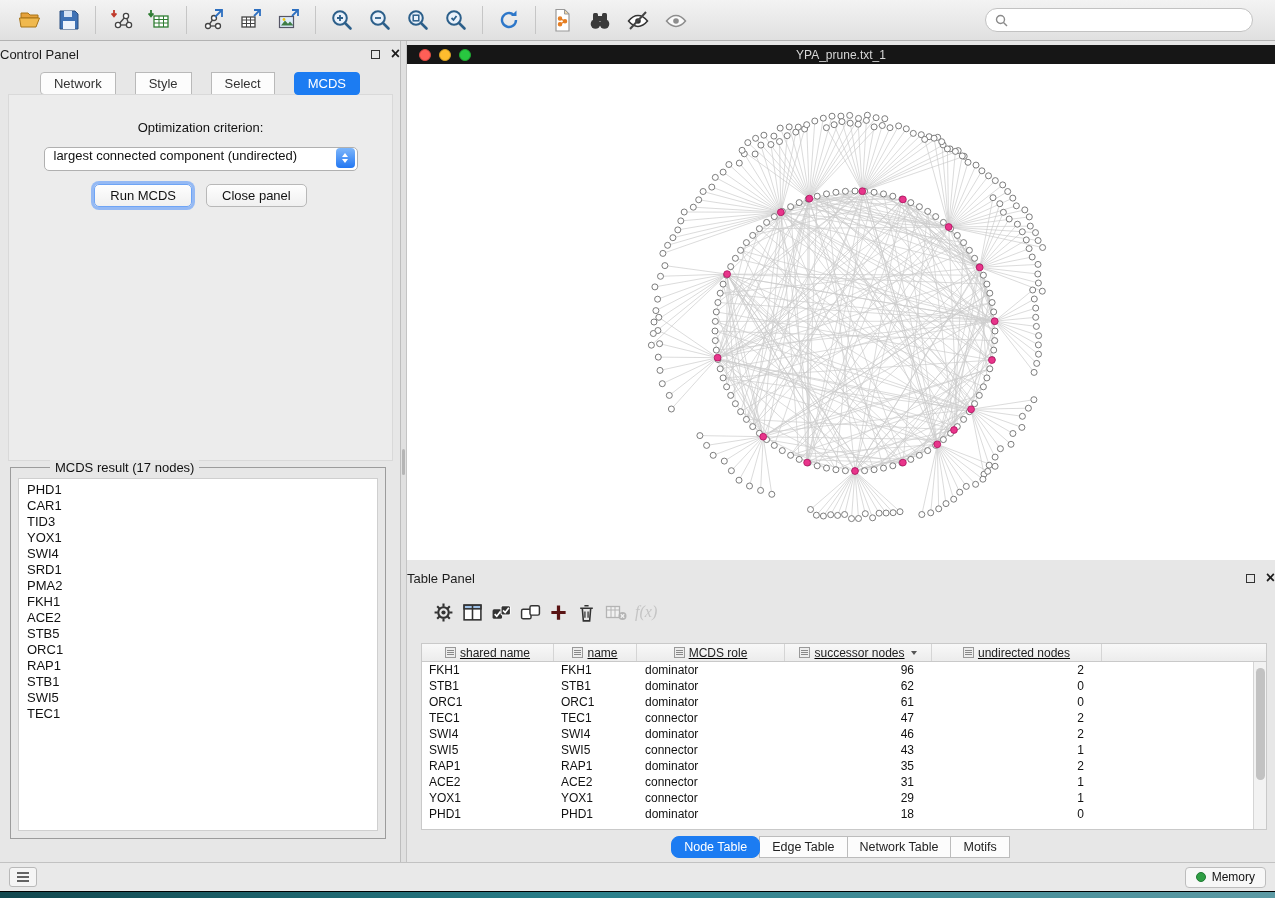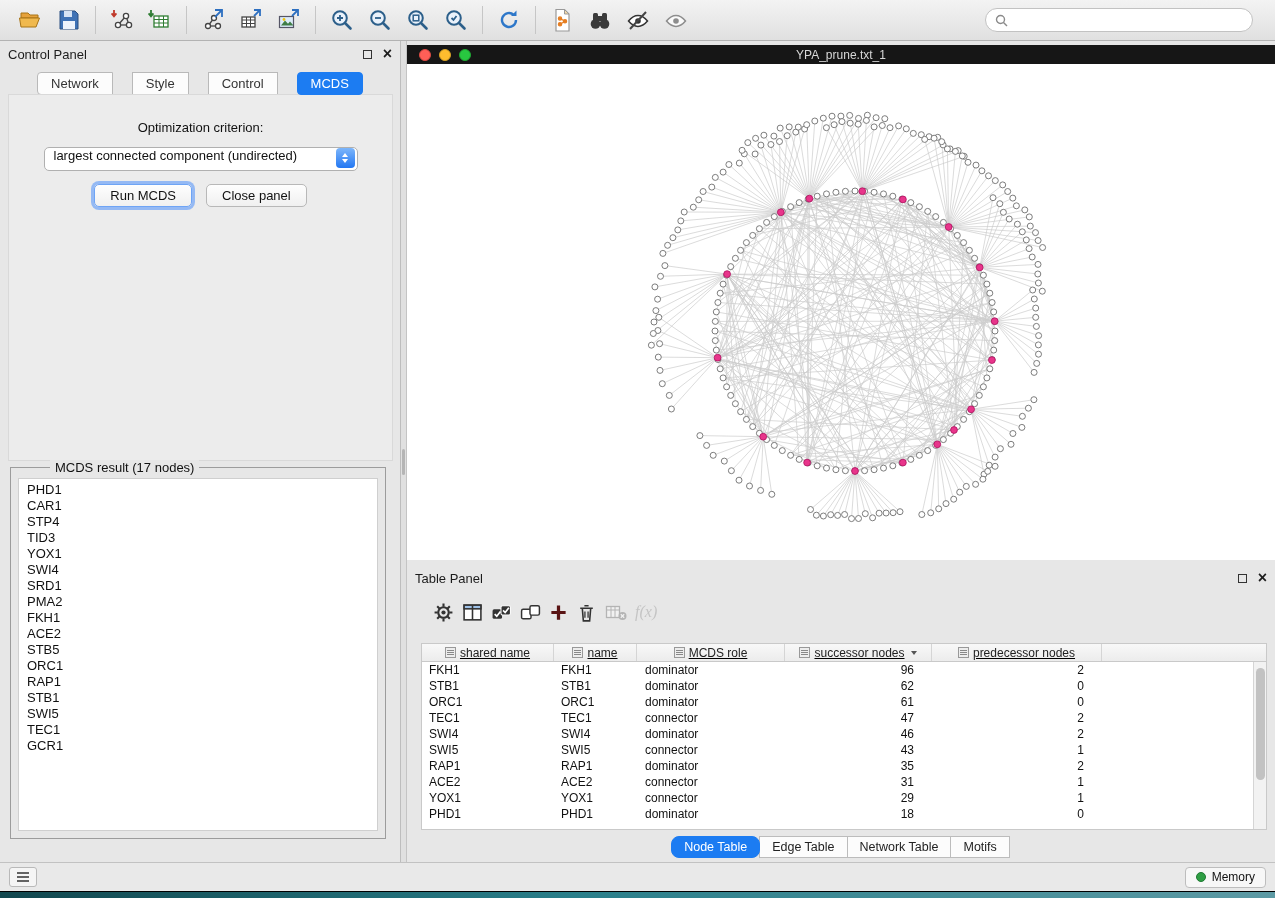--- a/index.html
+++ b/index.html
@@ -10,21 +10,21 @@
 
 .toolbar{position:absolute;left:0;top:0;width:100%;height:41px;background:linear-gradient(#f3f3f3,#e0e0e0);border-bottom:1px solid #b3b3b3;display:flex;align-items:center;padding:0 12px;}
 .tbtn{width:38px;height:32px;border:none;background:transparent;border-radius:5px;display:flex;align-items:center;justify-content:center;cursor:default;}
 .tbtn svg{display:block;}
 .tsep{width:1px;height:28px;background:#c6c6c6;margin:0 7px;}
 .searchbox{margin-left:auto;margin-right:10px;width:268px;height:24px;background:#fff;border:1px solid #c2c2c2;border-radius:12px;display:flex;align-items:center;padding:0 9px;}
 .searchbox input{border:none;outline:none;flex:1;font:12px "Liberation Sans",sans-serif;background:transparent;margin-left:6px;color:#333;}
 
 
 .control-panel{position:absolute;left:0;top:41px;width:401px;height:821px;background:#e7e7e7;border-right:1px solid #bdbdbd;}
-.panel-head{height:26px;display:flex;align-items:center;padding:0 8px;}
+.panel-head{height:26px;display:flex;align-items:center;padding:0 0;}
 .panel-title{font-size:13px;color:#1c1c1c;}
 .win-btns{margin-left:auto;display:flex;align-items:center;gap:11px;}
 .float-btn{width:9px;height:9px;border:1.5px solid #333;display:inline-block;}
 .close-btn{font-size:16px;font-weight:bold;color:#1c1c1c;line-height:1;cursor:default;}
 .cp-tabs{position:absolute;left:0;top:31px;width:100%;display:flex;justify-content:center;gap:20px;}
 .cp-tab{font-size:13px;padding:3px 13px;background:#fcfcfc;border:1px solid #b9b9b9;margin-left:-1px;color:#333;cursor:default;}
 .cp-tab:first-child{border-radius:4px 0 0 4px;margin-left:0;}
 .cp-tab.selected{background:#1c7cf2;border-color:#1c7cf2;color:#fff;border-radius:4px;position:relative;z-index:2;}
 .cp-body{position:absolute;left:8px;top:53px;width:385px;height:367px;background:#ececec;border:1px solid #d9d9d9;}
 .opt-label{text-align:center;margin-top:25px;font-size:13px;color:#111;}
@@ -251,21 +251,21 @@
     <div class="panel-head">
       <span class="panel-title">Control Panel</span>
       <span class="win-btns">
         <span class="float-btn"></span>
         <span class="close-btn">×</span>
       </span>
     </div>
     <div class="cp-tabs">
       <div class="cp-tab">Network</div>
       <div class="cp-tab">Style</div>
-      <div class="cp-tab">Control</div>
+      <div class="cp-tab">Select</div>
       <div class="cp-tab selected">MCDS</div>
     </div>
     <div class="cp-body">
       <div class="opt-label">Optimization criterion:</div>
       <div class="dropdown">
         <span class="dd-value">largest connected component (undirected)</span>
         <span class="dd-stepper">
             <span class="dd-up"></span>
             <span class="dd-down"></span>
           </span>
@@ -273,35 +273,33 @@
       <div class="btn-row">
         <button class="mac-btn focused">Run MCDS</button>
         <button class="mac-btn">Close panel</button>
       </div>
     </div>
     <div class="result-group">
       <span class="group-legend">MCDS result (17 nodes)</span>
       <div class="result-list">
           <div class="result-item">PHD1</div>
           <div class="result-item">CAR1</div>
-          <div class="result-item">STP4</div>
           <div class="result-item">TID3</div>
           <div class="result-item">YOX1</div>
           <div class="result-item">SWI4</div>
           <div class="result-item">SRD1</div>
           <div class="result-item">PMA2</div>
           <div class="result-item">FKH1</div>
           <div class="result-item">ACE2</div>
           <div class="result-item">STB5</div>
           <div class="result-item">ORC1</div>
           <div class="result-item">RAP1</div>
           <div class="result-item">STB1</div>
           <div class="result-item">SWI5</div>
           <div class="result-item">TEC1</div>
-          <div class="result-item">GCR1</div>
         </div>
     </div>
   </div>
 
   <div class="splitter">
       <span class="grip"></span>
     </div>
 
   <div class="right-area">
 
@@ -1113,21 +1111,21 @@
                 <path d="M2 3.5h7M2 5.5h7M2 7.5h7" stroke="#888"></path>
               </svg>
             <span>successor nodes</span>
             <span class="hcaret"></span>
           </div>
           <div class="th c5">
             <svg width="11" height="11" viewBox="0 0 11 11">
                 <rect x="0.5" y="0.5" width="10" height="10" fill="#ededed" stroke="#999"></rect>
                 <path d="M2 3.5h7M2 5.5h7M2 7.5h7" stroke="#888"></path>
               </svg>
-            <span>predecessor nodes</span>
+            <span>undirected nodes</span>
           </div>
           <div class="th cfill"></div>
         </div>
         <div class="tbody">
             <div class="trow">
               <div class="tcell c1">FKH1</div>
               <div class="tcell c2">FKH1</div>
               <div class="tcell c3">dominator</div>
               <div class="tcell c4 num">96</div>
               <div class="tcell c5 num">2</div>

